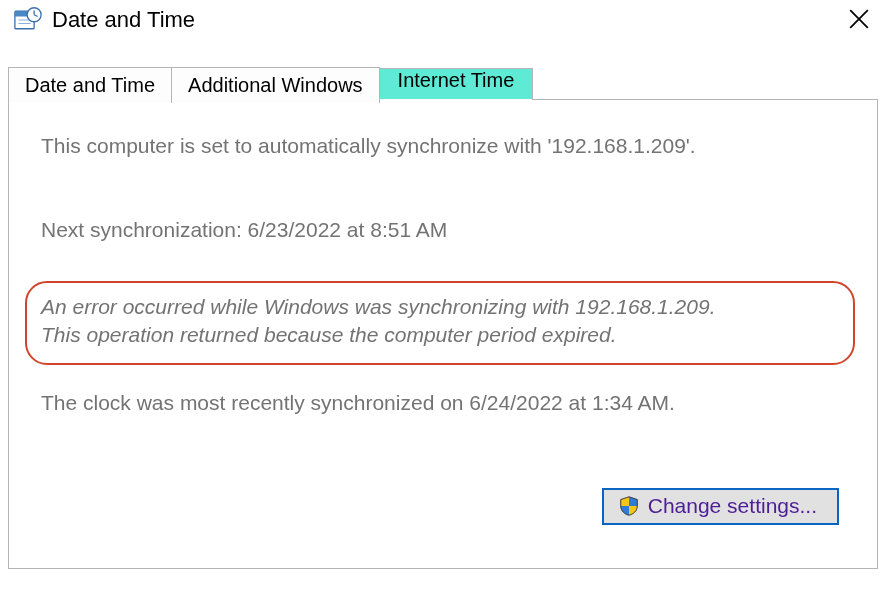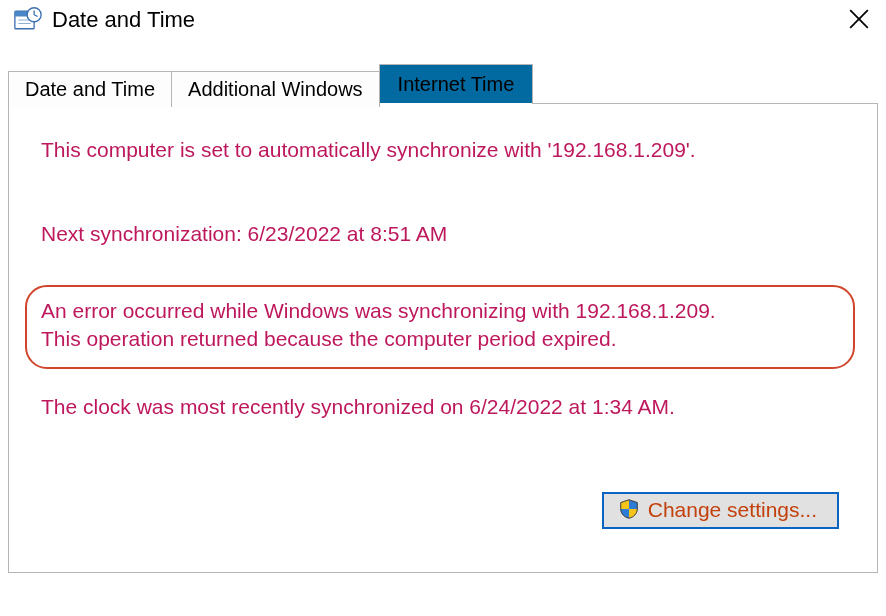--- a/index.html
+++ b/index.html
@@ -63,68 +63,70 @@
     color: #000;
     cursor: pointer;
     position: relative;
     margin-right: -1px;
   }
   .tab.inactive {
     background: #fdfdfd;
     top: 3px;
   }
   .tab.active {
-    background: #0369a1;
-    padding: 8px 18px 8px 18px;
+    background: #5eead4;
+    padding: 0 18px 8px 18px;
     z-index: 3;
   }
   .tab.active::after {
     content: "";
     position: absolute;
     left: 0; right: 0; bottom: -1px;
     height: 2px;
     background: #ffffff;
   }
   .tab-panel {
     border: 1px solid #b5b5b5;
     background: #ffffff;
     margin-top: -1px;
     padding: 32px 32px 24px 32px;
     position: relative;
     z-index: 1;
     min-height: 470px;
   }
   .body-text {
     font-size: 21px;
-    color: #be185d;
+    color: #737373;
     line-height: 1.35;
   }
   .gap-large { height: 56px; }
   .gap-med { height: 36px; }
   .gap-small { height: 24px; }
   .error-highlight {
     border: 2.5px solid #d0452b;
     border-radius: 22px;
     padding: 10px 18px 14px 14px;
     margin-left: -16px;
     margin-right: -10px;
+    font-style: italic;
   }
   .button-row {
     display: flex;
     justify-content: flex-end;
     margin-top: 70px;
     padding-right: 6px;
   }
   .win-button {
     border: 2px solid #0a64c2;
     background: #e1e1e1;
     padding: 4px 20px 5px 14px;
     font-size: 21px;
-    color: #c2410c;
-    display: flex;
+    color: #4c1d95;
+    display: flex;
+    align-items: center;
     gap: 8px;
     cursor: pointer;
   }
   .shield-icon {
     width: 22px;
     height: 22px;
     display: inline-block;
   }
 </style>
 </head>

